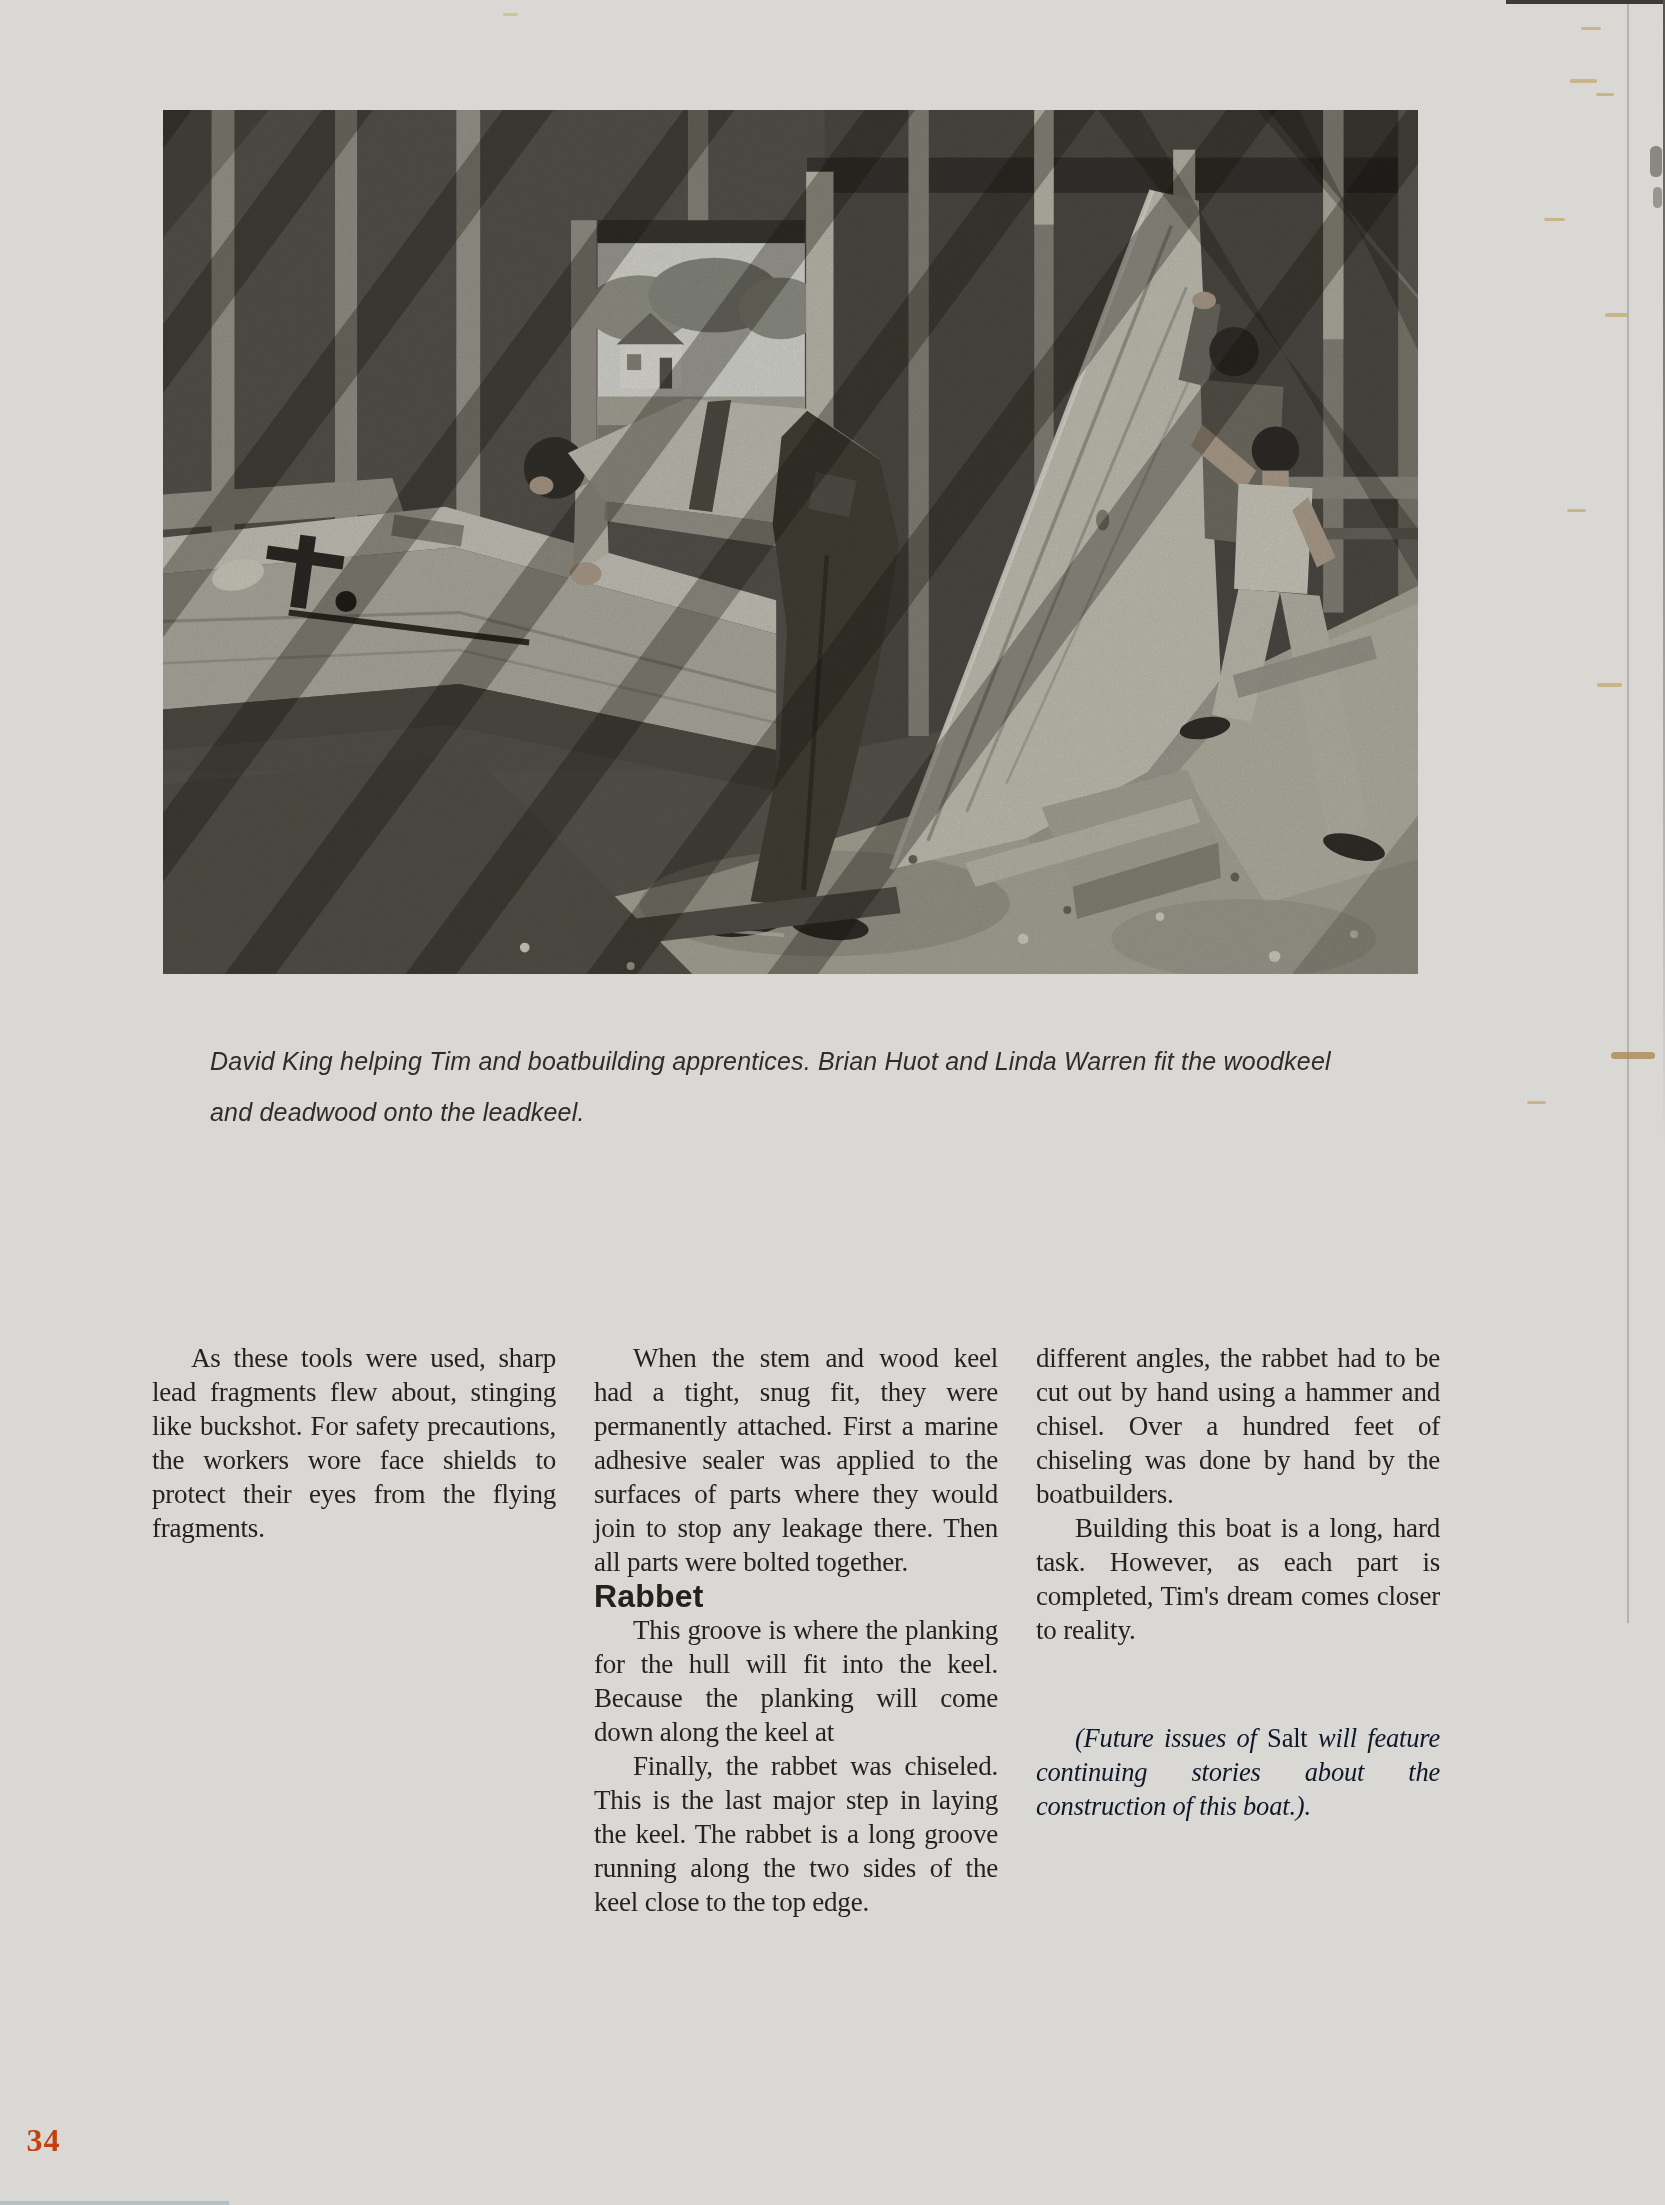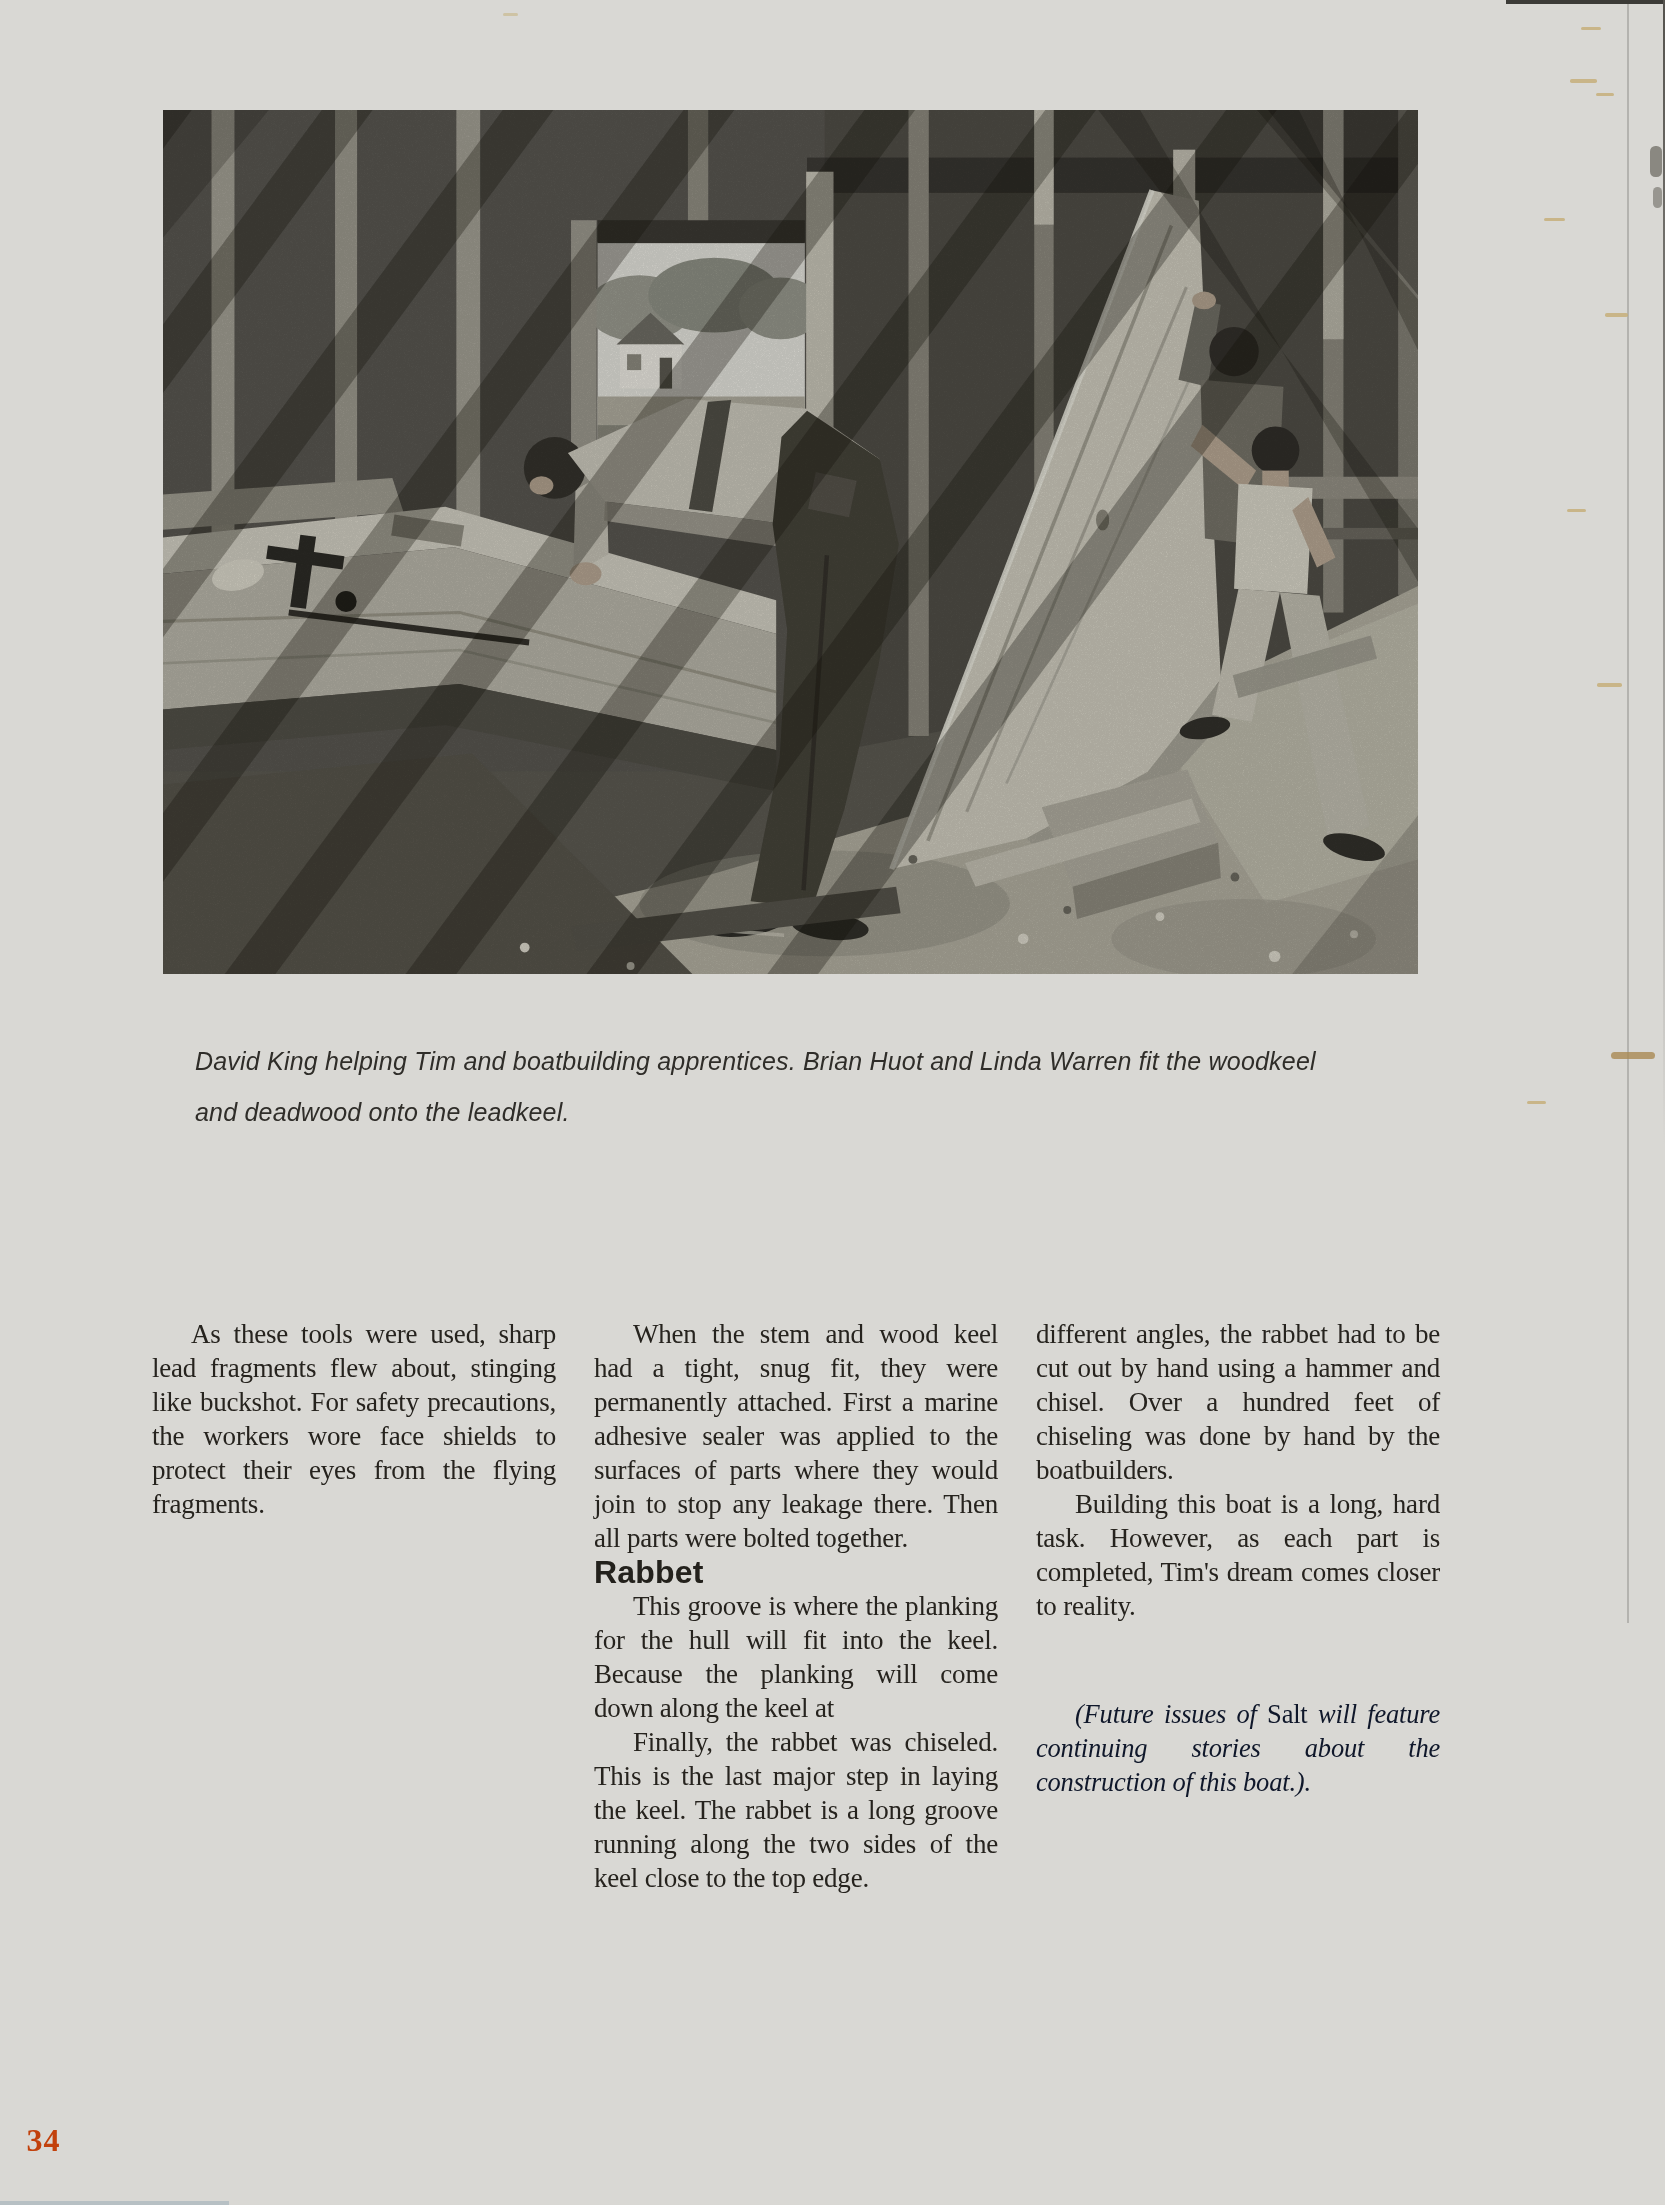--- a/index.html
+++ b/index.html
@@ -12,33 +12,33 @@
   }
   
   .photo {
     position:absolute; left:163px; top:110px; width:1255px; height:864px;
     margin:0; padding:0; background:#5b5951;
   }
   .photo svg { display:block; width:100%; height:100%; }
 
   
   .caption {
-    position:absolute; left:195px; top:1036px; width:1217px;
+    position:absolute; left:210px; top:1036px; width:1217px;
     font-family:"Liberation Sans", sans-serif; font-style:italic;
     font-size:25px; line-height:51px; color:#2f2d29; letter-spacing:0.2px;
   }
 
   
   .columns {
     position:absolute; left:152px; top:1317px; width:1288px;
     display:flex; justify-content:space-between;
   }
   .col {
     width:404px; font-size:27px; line-height:34px;
-    text-align:justify; letter-spacing:-0.2px; color:#26231e;
+    text-align:justify; letter-spacing:-0.2px; color:#26231e;margin-top:24px;
   }
   .col p { margin:0; }
   p.indent { text-indent:39px; }
   .heading {
     display:block; font-family:"Liberation Sans", sans-serif; font-weight:bold;
     font-size:32px; line-height:34px; text-align:left; letter-spacing:0.2px;
     margin:42px 0 32px 0; color:#23211c; text-indent:0;
   }
   .footnote {
     margin-top:74px !important; font-style:italic; font-size:26.5px;

